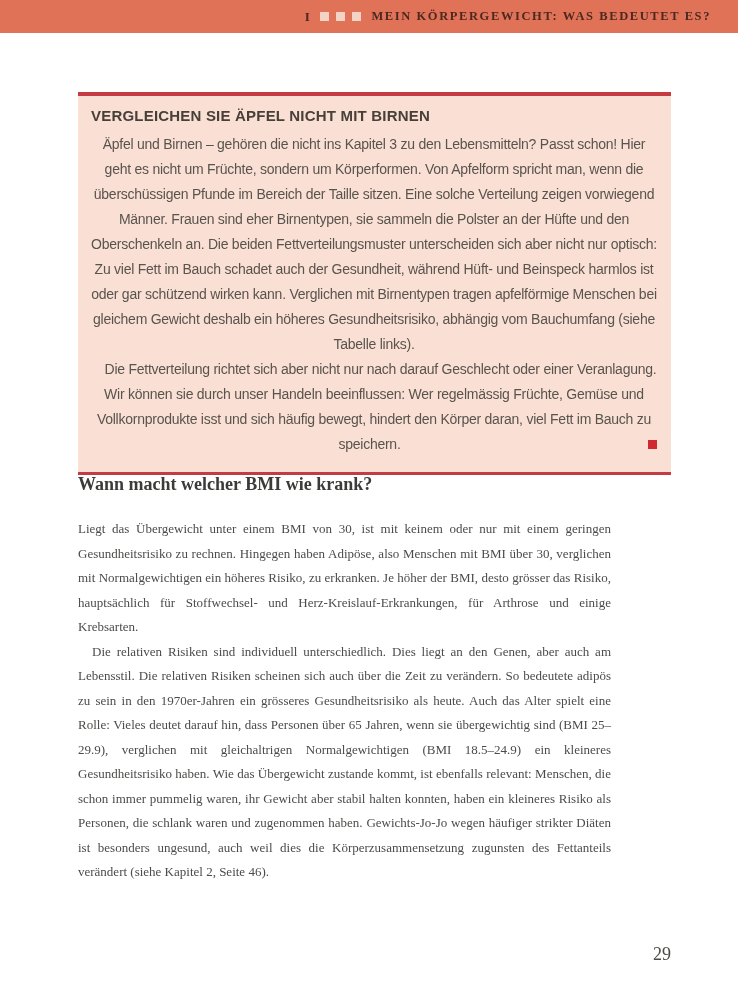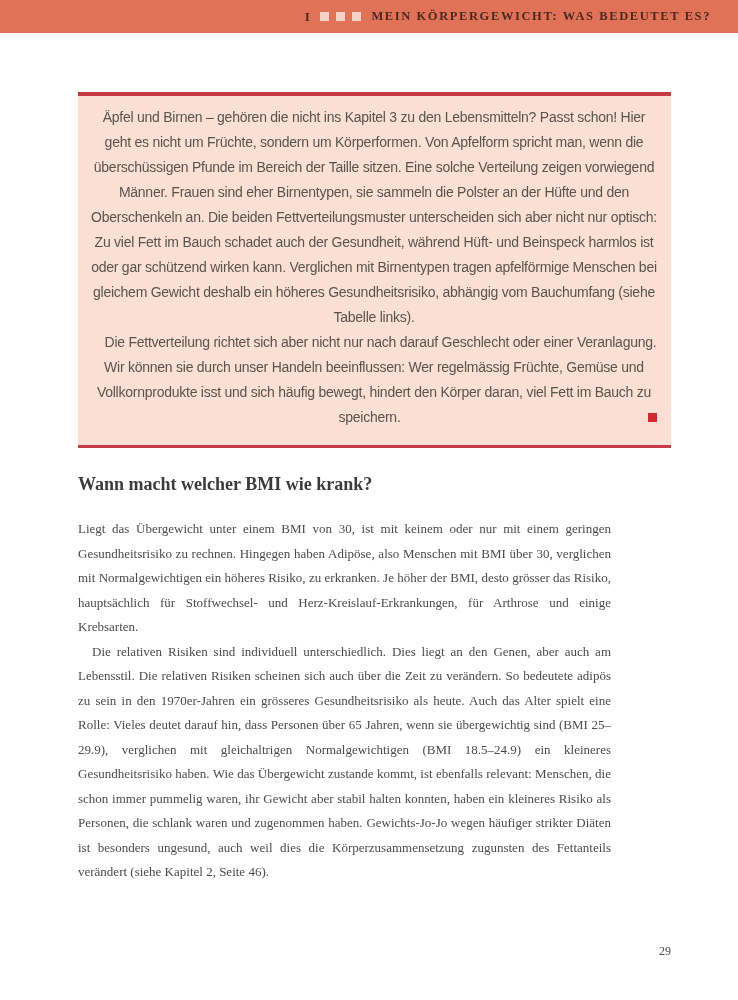--- a/index.html
+++ b/index.html
@@ -116,40 +116,41 @@
     hyphens: auto;
     -webkit-hyphens: auto;
   }
   .content p.indent { text-indent: 14px; }
   
   .pagenum {
     position: absolute;
     top: 944px;
     right: 67px;
     font-family: "Liberation Serif", serif;
-    font-size: 12px;
+    font-size: 18px;
     color: var(--body-text);
   }
 </style>
 </head>
 <body>
 
 <div class="page">
 
   <header class="topbar">
     <span class="numeral">I</span>
     <span class="squares">
       <i></i>
       <i></i>
       <i></i>
     </span>
     <span class="chapter-title">MEIN KÖRPERGEWICHT: WAS BEDEUTET ES?</span>
   </header>
 
   <aside class="infobox">
+    <h3>VERGLEICHEN SIE ÄPFEL NICHT MIT BIRNEN</h3>
     <p>Äpfel und Birnen – gehören die nicht ins Kapitel 3 zu den Lebensmitteln? Passt schon! Hier geht es nicht um Früchte, sondern um Körperformen. Von Apfelform spricht man, wenn die überschüssigen Pfunde im Bereich der Taille sitzen. Eine solche Verteilung zeigen vorwiegend Männer. Frauen sind eher Birnentypen, sie sammeln die Polster an der Hüfte und den Oberschenkeln an. Die beiden Fettverteilungsmuster unterscheiden sich aber nicht nur optisch: Zu viel Fett im Bauch schadet auch der Gesundheit, während Hüft- und Beinspeck harmlos ist oder gar schützend wirken kann. Verglichen mit Birnentypen tragen apfelförmige Menschen bei gleichem Gewicht deshalb ein höheres Gesundheitsrisiko, abhängig vom Bauchumfang (siehe Tabelle links).</p>
     <p class="indent"><span>Die Fettverteilung richtet sich aber nicht nur nach darauf Geschlecht oder einer Veranlagung. Wir können sie durch unser Handeln beeinflussen: Wer regelmässig Früchte, Gemüse und Vollkornprodukte isst und sich häufig bewegt, hindert den Körper daran, viel Fett im Bauch zu speichern.</span><span class="end-mark"></span></p>
   </aside>
 
   <main class="content">
     <h2>Wann macht welcher BMI wie krank?</h2>
     <p>Liegt das Übergewicht unter einem BMI von 30, ist mit keinem oder nur mit einem geringen Gesundheitsrisiko zu rechnen. Hingegen haben Adipöse, also Menschen mit BMI über 30, verglichen mit Normalgewichtigen ein höheres Risiko, zu erkranken. Je höher der BMI, desto grösser das Risiko, hauptsächlich für Stoffwechsel- und Herz-Kreislauf-Erkrankungen, für Arthrose und einige Krebsarten.</p>
     <p class="indent">Die relativen Risiken sind individuell unterschiedlich. Dies liegt an den Genen, aber auch am Lebensstil. Die relativen Risiken scheinen sich auch über die Zeit zu verändern. So bedeutete adipös zu sein in den 1970er-Jahren ein grösseres Gesundheitsrisiko als heute. Auch das Alter spielt eine Rolle: Vieles deutet darauf hin, dass Personen über 65 Jahren, wenn sie übergewichtig sind (BMI 25–29.9), verglichen mit gleichaltrigen Normalgewichtigen (BMI 18.5–24.9) ein kleineres Gesundheitsrisiko haben. Wie das Übergewicht zustande kommt, ist ebenfalls relevant: Menschen, die schon immer pummelig waren, ihr Gewicht aber stabil halten konnten, haben ein kleineres Risiko als Personen, die schlank waren und zugenommen haben. Gewichts-Jo-Jo wegen häufiger strikter Diäten ist besonders ungesund, auch weil dies die Körperzusammensetzung zugunsten des Fettanteils verändert (siehe Kapitel 2, Seite 46).</p>
   </main>
 

